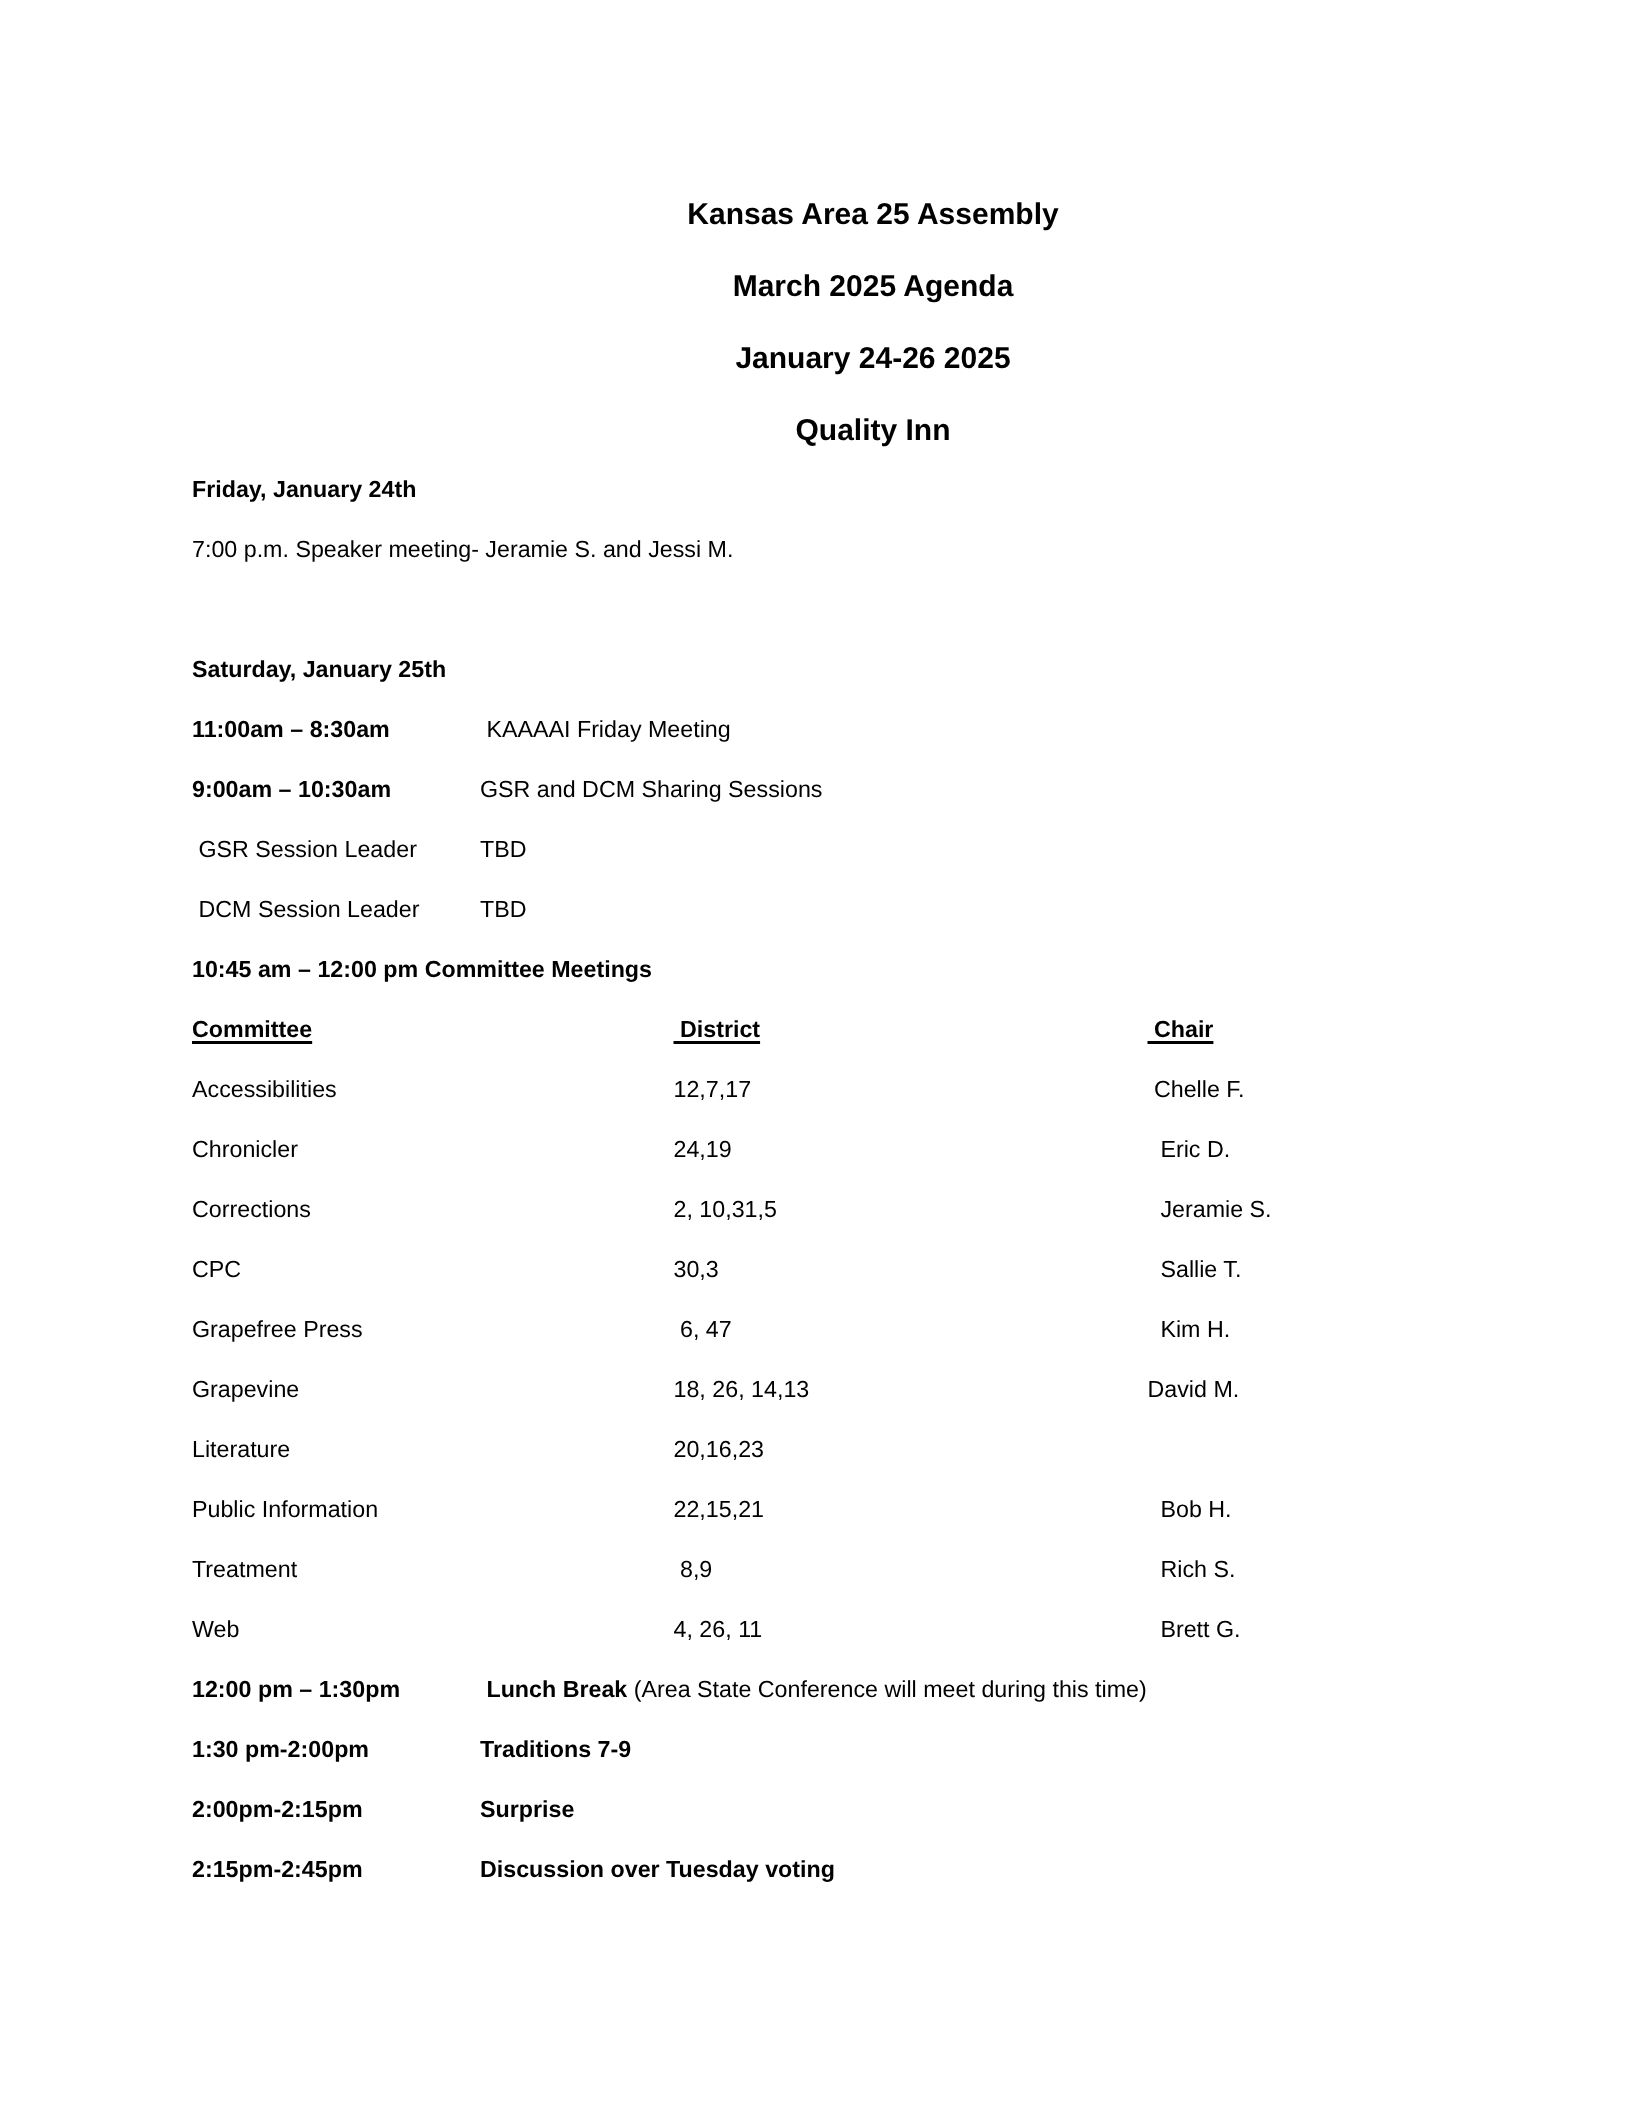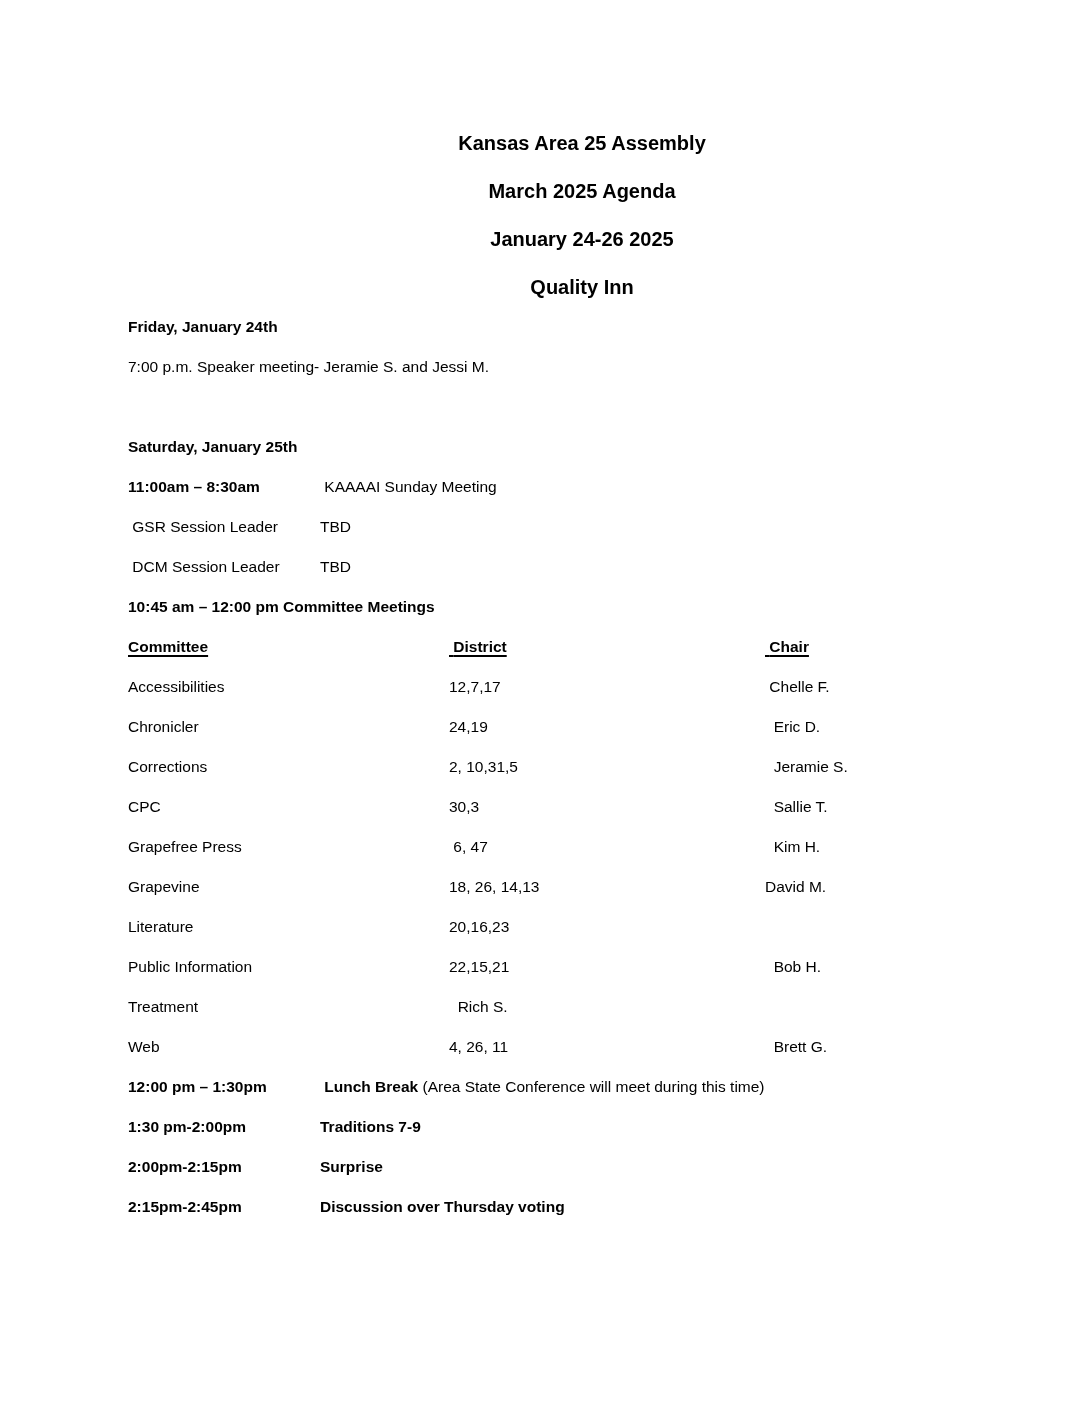--- a/index.html
+++ b/index.html
@@ -70,21 +70,25 @@
 
   <p class="line b" data-bind="doc.friday.heading">Friday, January 24th</p>
   <p class="line" data-bind="doc.friday.speaker_line">7:00 p.m. Speaker meeting- Jeramie S. and Jessi M.</p>
 
   <div class="blank"></div>
 
   <p class="line b" data-bind="doc.saturday.heading">Saturday, January 25th</p>
 
   <div class="line row">
     <span class="c1 b" data-bind="doc.saturday.morning.0.label">11:00am – 8:30am</span>
-    <span class="c2" data-bind="doc.saturday.morning.0.desc"> KAAAAI Sunday Meeting</span>
+    <span class="c2" data-bind="doc.saturday.morning.0.desc"> KAAAAI Friday Meeting</span>
+  </div>
+  <div class="line row">
+    <span class="c1 b" data-bind="doc.saturday.morning.1.label">9:00am – 10:30am</span>
+    <span class="c2" data-bind="doc.saturday.morning.1.desc">GSR and DCM Sharing Sessions</span>
   </div>
   <div class="line row">
     <span class="c1" data-bind="doc.saturday.morning.2.label"> GSR Session Leader</span>
     <span class="c2" data-bind="doc.saturday.morning.2.desc">TBD</span>
   </div>
   <div class="line row">
     <span class="c1" data-bind="doc.saturday.morning.3.label"> DCM Session Leader</span>
     <span class="c2" data-bind="doc.saturday.morning.3.desc">TBD</span>
   </div>
 
@@ -130,20 +134,21 @@
     <span data-bind="doc.saturday.table.rows.6.committee">Literature</span>
     <span data-bind="doc.saturday.table.rows.6.district">20,16,23</span>
   </div>
   <div class="line trow">
     <span data-bind="doc.saturday.table.rows.7.committee">Public Information</span>
     <span data-bind="doc.saturday.table.rows.7.district">22,15,21</span>
     <span data-bind="doc.saturday.table.rows.7.chair">  Bob H.</span>
   </div>
   <div class="line trow">
     <span data-bind="doc.saturday.table.rows.8.committee">Treatment</span>
+    <span data-bind="doc.saturday.table.rows.8.district"> 8,9</span>
     <span data-bind="doc.saturday.table.rows.8.chair">  Rich S.</span>
   </div>
   <div class="line trow">
     <span data-bind="doc.saturday.table.rows.9.committee">Web</span>
     <span data-bind="doc.saturday.table.rows.9.district">4, 26, 11</span>
     <span data-bind="doc.saturday.table.rows.9.chair">  Brett G.</span>
   </div>
 
   <div class="line row">
     <span class="c1 b" data-bind="doc.saturday.afternoon.0.time">12:00 pm – 1:30pm</span>
@@ -152,16 +157,16 @@
   <div class="line row">
     <span class="c1 b" data-bind="doc.saturday.afternoon.1.time">1:30 pm-2:00pm</span>
     <span class="c2 b" data-bind="doc.saturday.afternoon.1.title">Traditions 7-9</span>
   </div>
   <div class="line row">
     <span class="c1 b" data-bind="doc.saturday.afternoon.2.time">2:00pm-2:15pm</span>
     <span class="c2 b" data-bind="doc.saturday.afternoon.2.title">Surprise</span>
   </div>
   <div class="line row">
     <span class="c1 b" data-bind="doc.saturday.afternoon.3.time">2:15pm-2:45pm</span>
-    <span class="c2 b" data-bind="doc.saturday.afternoon.3.title">Discussion over Thursday voting</span>
+    <span class="c2 b" data-bind="doc.saturday.afternoon.3.title">Discussion over Tuesday voting</span>
   </div>
 
 </div>
 
 </body></html>

